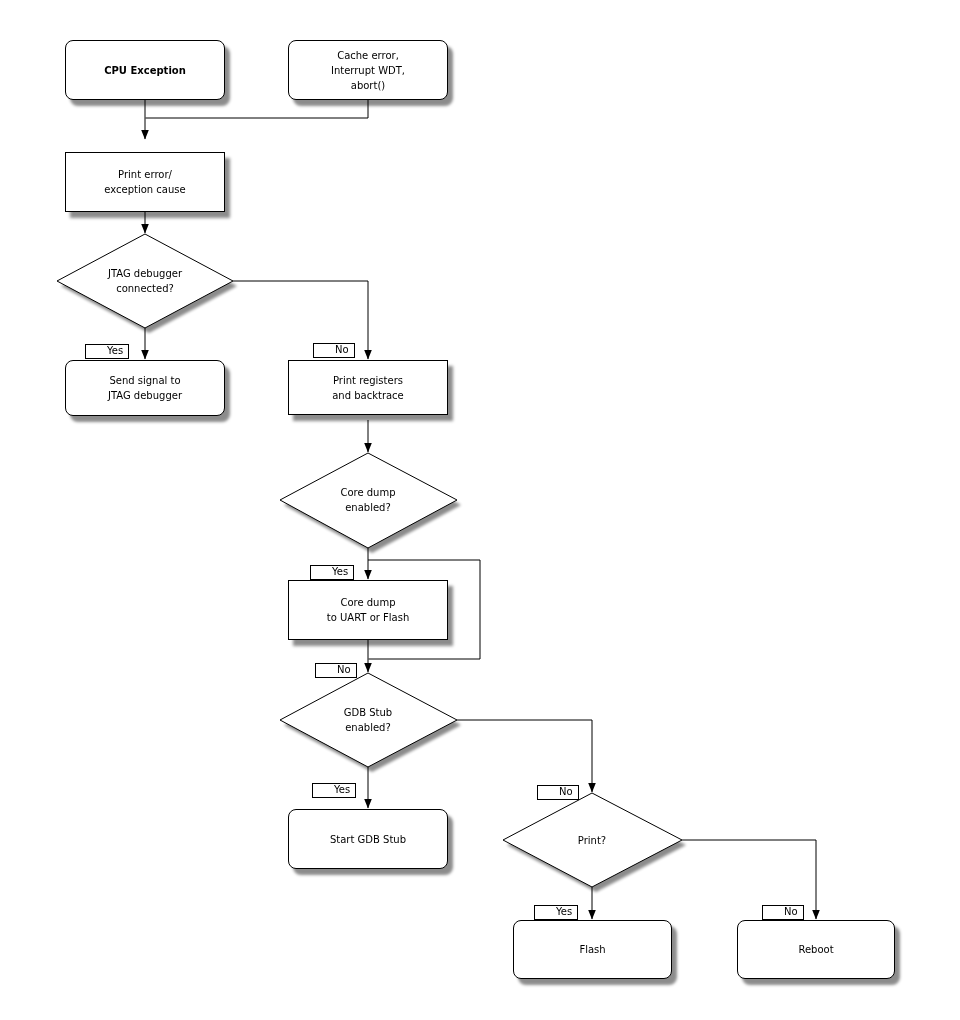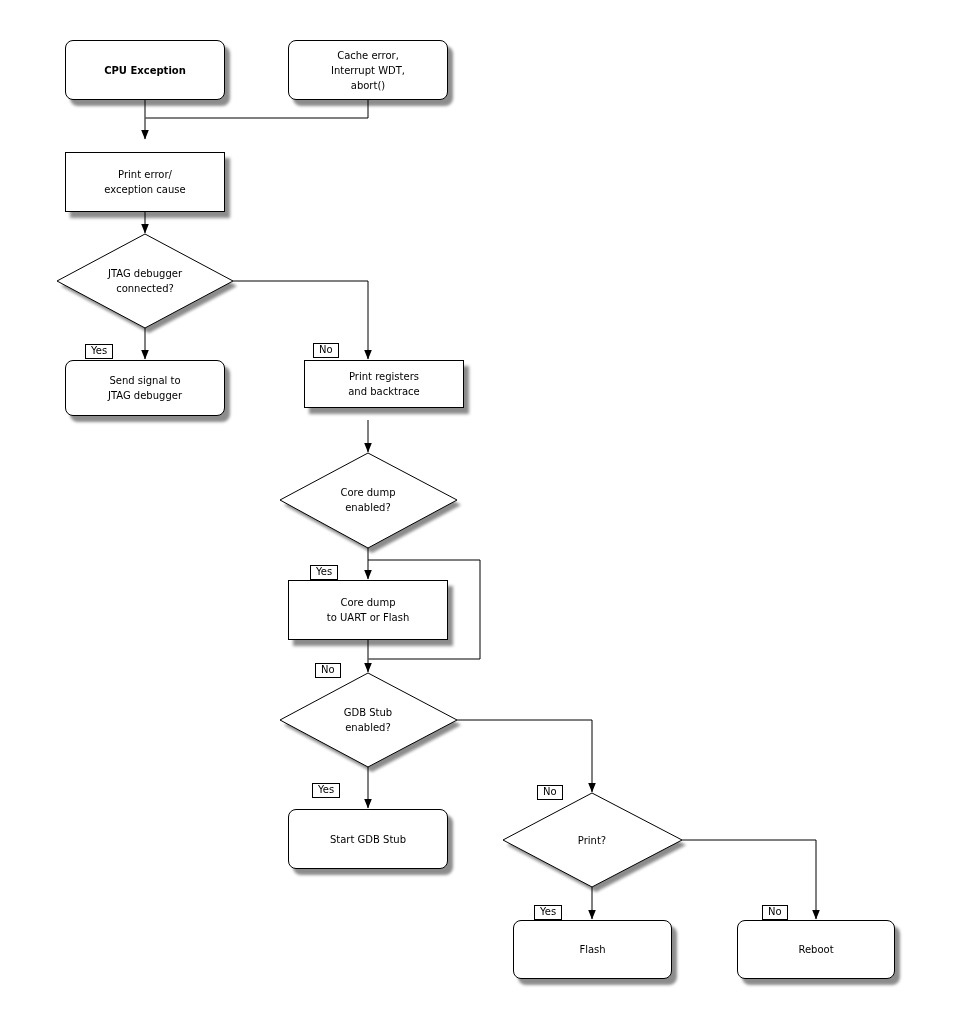--- a/index.html
+++ b/index.html
@@ -48,29 +48,29 @@
     pointer-events: none;
   }
   .dlabel .lbl { white-space: pre-line; }
   .elabel {
     position: absolute;
     box-sizing: border-box;
     background: #ffffff;
     border: 1px solid #000000;
     font-size: 10px;
     line-height: 12px;
-    padding: 0 5px 1px 5px;
+    padding: 0 5px 1px 21px;
     color: #000000;
   }
   
   .n-cpu      { left: 65px;  top: 40px;  width: 160px; height: 60px; font-weight: bold; }
   .n-cache    { left: 288px; top: 40px;  width: 160px; height: 60px; }
   .n-printerr { left: 65px;  top: 152px; width: 160px; height: 60px; }
   .n-sendsig  { left: 65px;  top: 360px; width: 160px; height: 56px; }
-  .n-printreg { left: 304px; top: 360px; width: 160px; height: 48px; }
+  .n-printreg { left: 288px; top: 360px; width: 160px; height: 55px; }
   .n-coredump { left: 288px; top: 580px; width: 160px; height: 60px; }
   .n-gdbstub  { left: 288px; top: 809px; width: 160px; height: 60px; }
   .n-halt     { left: 513px; top: 920px; width: 159px; height: 59px; }
   .n-reboot   { left: 737px; top: 920px; width: 158px; height: 59px; }
   
   .d-jtag { left: 57px;  top: 261px; width: 176px; height: 40px; }
   .d-core { left: 280px; top: 480px; width: 176px; height: 40px; }
   .d-gdb  { left: 280px; top: 700px; width: 176px; height: 40px; justify-content: center; }
   .d-halt { left: 504px; top: 831px; width: 176px; height: 18px; }
   

